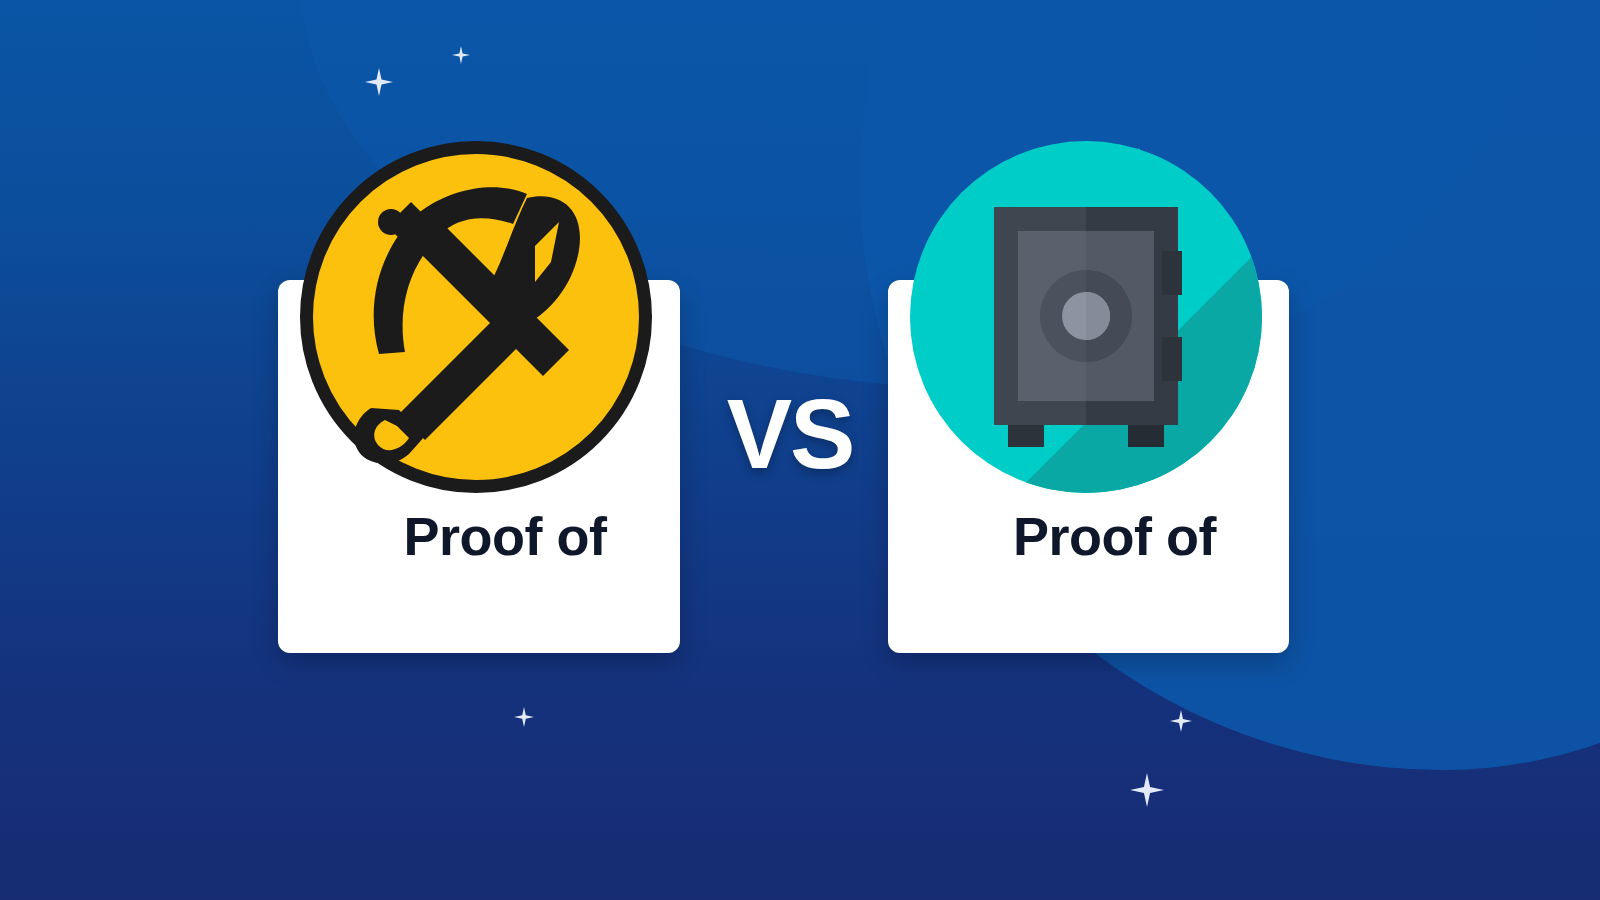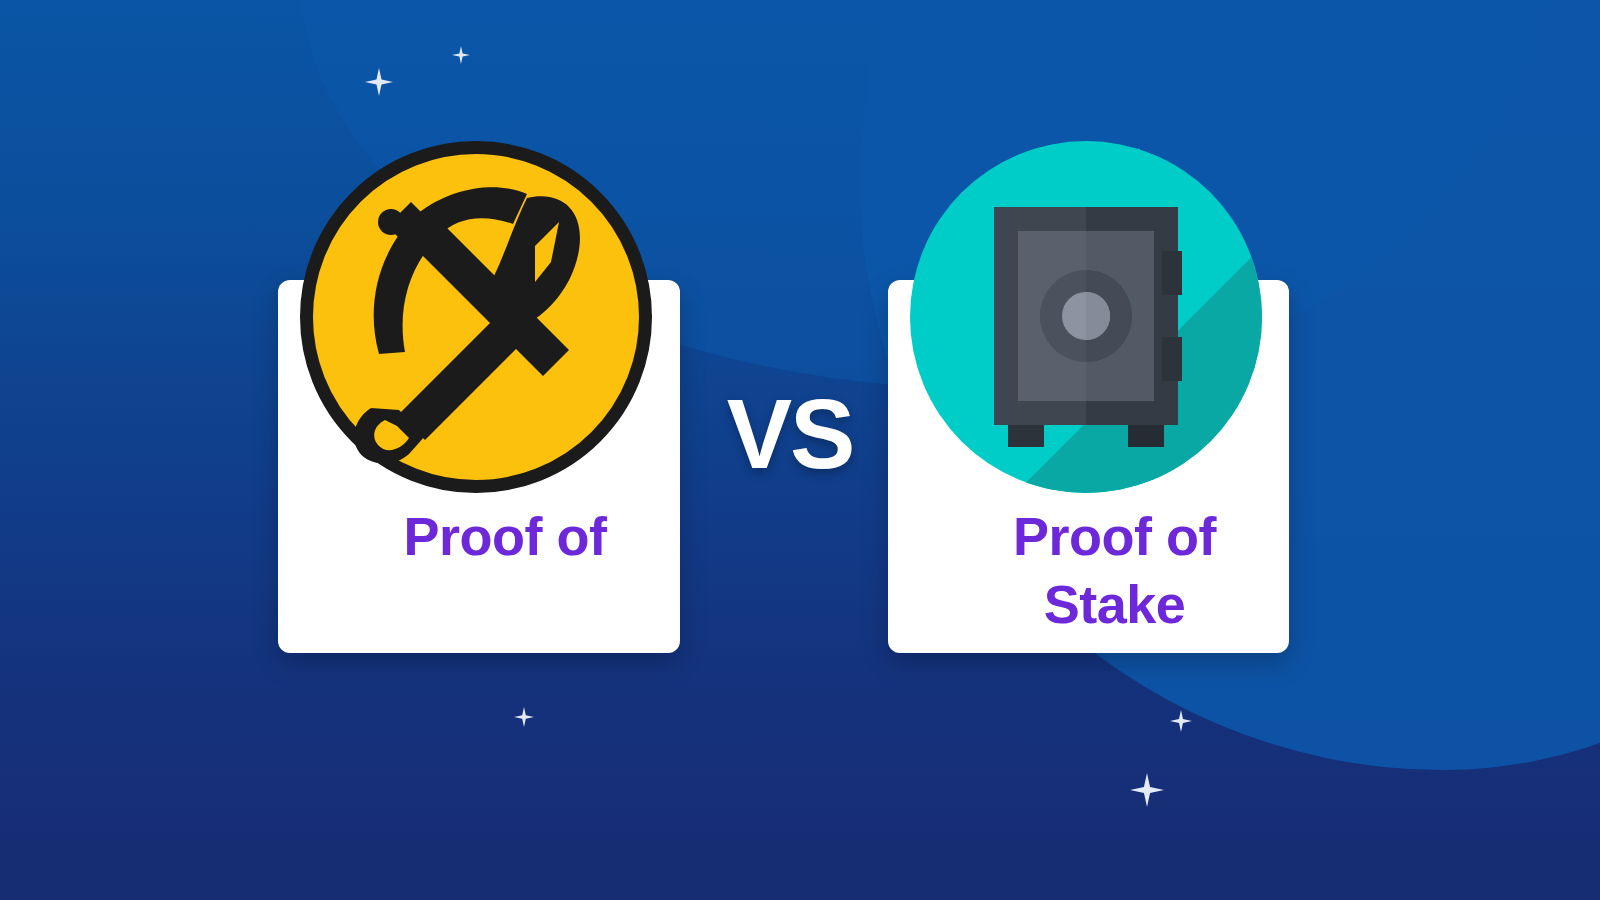--- a/index.html
+++ b/index.html
@@ -64,21 +64,21 @@
     border-radius:12px;
     box-shadow:0 10px 26px rgba(0,0,0,.22);
   }
   #card-pow { left:278px;  top:280px; width:402px; height:373px; }
   #card-pos { left:888px;  top:280px; width:401px; height:373px; }
 
   .card-label {
     position:absolute;
     left:16px; right:0;
     text-align:center;
-    color:#6d28d9;
+    color:#0f172a;
     font-weight:bold;
     font-size:54px;
     line-height:1.26;
     letter-spacing:-.5px;
     font-family:"Liberation Sans", sans-serif;
     padding-left:36px;
   }
   #label-pow { top:222px; }
   #label-pos { top:222px; }
 
@@ -182,21 +182,20 @@
         <path d="M72 266 C60 272 58 284 66 292 C74 300 88 296 96 284 L84 272 Z" fill="#fcc10d"></path>
       </g>
     </svg>
   </div>
 
   <div id="vs">VS</div>
 
   <div class="card" id="card-pos">
     <div class="card-label" id="label-pos">
       <div>Proof of</div>
-      <div>Stake</div>
     </div>
   </div>
 
   <div class="badge" id="badge-pos">
     <div id="badge-pos-shadow"></div>
     <svg class="icon-svg" viewBox="0 0 352 352" xmlns="http://www.w3.org/2000/svg" aria-hidden="true">
 
       <rect x="98" y="280" width="36" height="26" fill="#2c333b"></rect>
       <rect x="218" y="280" width="36" height="26" fill="#262c33"></rect>
 

